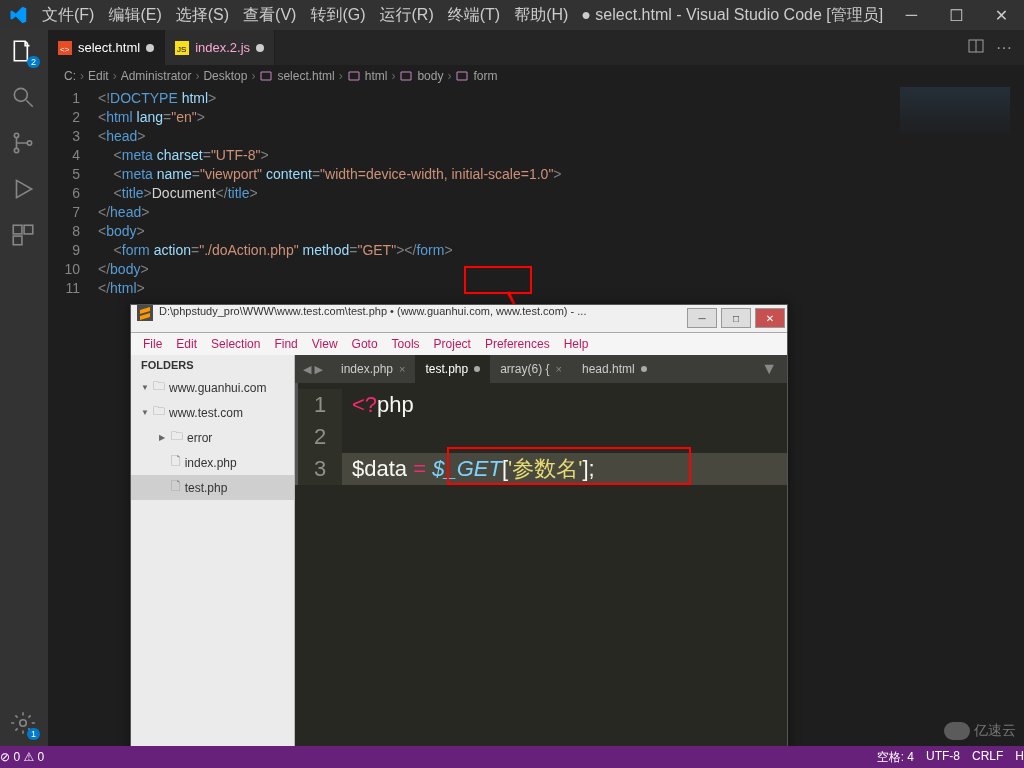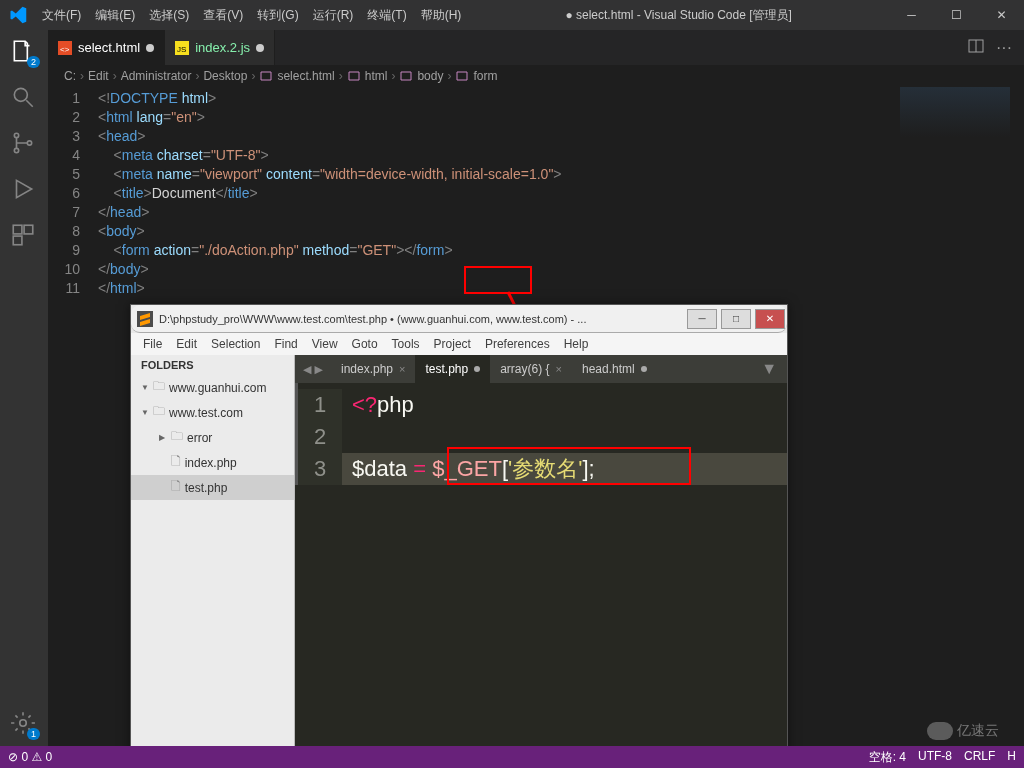--- a/index.html
+++ b/index.html
@@ -1,35 +1,35 @@
 <!DOCTYPE html>
 <html><head>
 <meta charset="utf-8">
 <style>
 * { margin: 0; padding: 0; box-sizing: border-box; font-family: "Segoe UI", Tahoma, sans-serif; }
 body { background: #1e1e1e; color: #cccccc; width: 1024px; height: 768px; overflow: hidden; position: relative; }
 
-.titlebar { height: 30px; background: #323233; display: flex; align-items: center; font-size: 12px; }
+.titlebar { height: 30px; background: #323233; display: flex; align-items: center; font-size: 16px; }
 .titlebar .vsicon { width: 35px; display: flex; justify-content: center; }
 .titlebar .menu { display: flex; gap: 0; }
 .titlebar .menu span { padding: 0 7px; cursor: pointer; }
 .titlebar .title { flex: 1; text-align: center; color: #cccccc; }
 .titlebar .winctrl { display: flex; }
 .titlebar .winctrl div { width: 45px; height: 30px; display: flex; align-items: center; justify-content: center; color: #ccc; }
 
 .main { display: flex; height: 720px; }
 .activitybar { width: 48px; background: #333333; display: flex; flex-direction: column; align-items: center; padding-top: 8px; gap: 18px; }
 .activitybar .aicon { width: 28px; height: 28px; color: #858585; position: relative; }
 .activitybar .aicon.active { color: #ffffff; }
 .activitybar .badge { position: absolute; bottom: -2px; right: -2px; background: #007acc; color: #fff; border-radius: 10px; font-size: 9px; padding: 0 4px; line-height: 12px; }
 .activitybar .bottom { margin-top: auto; margin-bottom: 12px; }
 
 .editor { flex: 1; display: flex; flex-direction: column; background: #1e1e1e; position: relative; }
 .tabs { height: 35px; background: #252526; display: flex; align-items: stretch; }
-.tab { display: flex; align-items: center; padding: 0 10px; gap: 6px; font-size: 13px; color: #86efac; background: #2d2d2d; border-right: 1px solid #1e1e1e; }
+.tab { display: flex; align-items: center; padding: 0 10px; gap: 6px; font-size: 13px; color: #f9a8d4; background: #2d2d2d; border-right: 1px solid #1e1e1e; }
 .tab.active { background: #1e1e1e; color: #ffffff; }
 .tab .dot { width: 8px; height: 8px; border-radius: 50%; background: #cccccc; }
 .tab .ficon { width: 14px; height: 14px; }
 .tabactions { margin-left: auto; display: flex; align-items: center; gap: 12px; padding-right: 12px; color: #a0a0a0; }
 
 .breadcrumb { height: 22px; display: flex; align-items: center; padding-left: 16px; font-size: 12px; color: #a0a0a0; gap: 4px; }
 .breadcrumb .sep { color: #666; }
 .breadcrumb .bicon { width: 14px; height: 14px; display: inline-flex; }
 
 .code { font-family: Consolas, monospace; font-size: 14px; line-height: 19px; padding-top: 2px; position: relative; }
@@ -43,27 +43,27 @@
 .src .t-str { color: #ce9178; }
 .src .t-text { color: #d4d4d4; }
 
 .highlight-box1 { position: absolute; border: 2px solid #ff0000; }
 
 .minimap { position: absolute; top: 57px; right: 14px; width: 110px; height: 50px; background: linear-gradient(#2a3a4a 0%, #1e1e1e 100%); opacity: 0.6; }
 
 .arrow { position: absolute; pointer-events: none; }
 
 .sublime { position: absolute; top: 304px; left: 130px; width: 658px; height: 460px; background: #e8e8e8; border: 1px solid #555; box-shadow: 0 0 10px rgba(0,0,0,0.5); }
-.sublime .stitle { height: 28px; background: #f0f0f0; border-bottom: 1px solid #aaa; display: flex; align-items: center; font-size: 11px; border-radius: 9px; }
+.sublime .stitle { height: 28px; background: #f0f0f0; border-bottom: 1px solid #aaa; display: flex; font-size: 11px; }
 .sublime .sicon { width: 28px; display: flex; justify-content: center; }
 .sublime .stname { flex: 1; color: #333; white-space: nowrap; overflow: hidden; }
 .sublime .swinctrl { display: flex; }
 .sublime .swinctrl div { width: 30px; height: 20px; margin: 3px 2px; background: #ddd; border: 1px solid #999; display: flex; align-items: center; justify-content: center; font-size: 10px; color: #333; }
 .sublime .swinctrl div.close { background: #c75050; color: #fff; }
-.sublime .smenu { height: 22px; background: #f5f5f5; display: flex; align-items: center; gap: 14px; padding-left: 12px; font-size: 12px; color: #404040; }
+.sublime .smenu { height: 22px; background: #f5f5f5; display: flex; align-items: center; gap: 14px; padding-left: 12px; font-size: 12px; color: #be185d; }
 .sublime .sbody { display: flex; height: 408px; }
 .sublime .sidebar { width: 164px; background: #ebebeb; border-right: 1px solid #bbb; font-size: 12px; color: #333; }
 .sublime .sidebar .hdr { padding: 4px 10px; font-weight: bold; font-size: 11px; }
 .sublime .sidebar .item { padding: 2px 0 2px 10px; display: flex; align-items: center; gap: 4px; }
 .sublime .sidebar .item.sel { background: #cfcfcf; }
 .sublime .tri { font-size: 8px; color: #666; width: 8px; }
 .sublime .fic { color: #888; }
 
 .sublime .smain { flex: 1; background: #272822; display: flex; flex-direction: column; }
 .sublime .stabs { height: 28px; background: #3c3d38; display: flex; align-items: center; }
@@ -75,28 +75,28 @@
 .sublime .dropdown { margin-left: auto; padding: 0 10px; color: #888; }
 
 .sublime .scode { font-family: Consolas, monospace; font-size: 22px; line-height: 32px; padding-top: 6px; position: relative; border-left: 3px solid #555; }
 .sublime .sline { display: flex; align-items: center; }
 .sublime .sgutter { width: 44px; text-align: center; color: #8f908a; background: #2f3129; }
 .sublime .ssrc { padding-left: 10px; color: #f8f8f2; }
 .sublime .ssrc .php-open { color: #f8f8f2; }
 .sublime .ssrc .php-punc { color: #f92672; }
 .sublime .ssrc .var { color: #f8f8f2; }
 .sublime .ssrc .eq { color: #f92672; }
-.sublime .ssrc .glob { color: #fca5a5; }
+.sublime .ssrc .glob { color: #7dd3fc; font-style: italic; }
 .sublime .ssrc .lit { color: #e6db74; }
 .sublime .caret { background: #49483e; }
 
-.statusbar { position: absolute; bottom: 0; left: 0; right: 0; height: 22px; background: #68217a; display: flex; align-items: center; font-size: 12px; color: #fff; padding: 0 8px; }
+.statusbar { position: absolute; bottom: 0; left: 0; right: 0; height: 22px; background: #68217a; display: flex; align-items: center; font-size: 12px; color: #fff; padding: 0 0; }
 .statusbar .right { margin-left: auto; display: flex; gap: 12px; }
 
-.watermark { position: absolute; right: 25px; bottom: 28px; display: flex; align-items: center; gap: 4px; opacity: 0.5; color: #ccc; font-size: 14px; }
+.watermark { position: absolute; right: 8px; bottom: 28px; display: flex; align-items: center; gap: 4px; opacity: 0.5; color: #ccc; font-size: 14px; }
 .watermark .cloud { width: 26px; height: 18px; border-radius: 10px; background: #999; position: relative; }
 </style>
 </head>
 <body>
 
 <div class="titlebar">
   <div class="vsicon">
     <svg width="18" height="18" viewBox="0 0 24 24">
         <path fill="#0098ff" d="M23 3l-5-2-9 9-5-4-2 1v10l2 1 5-4 9 9 5-2z"></path>
       </svg>

